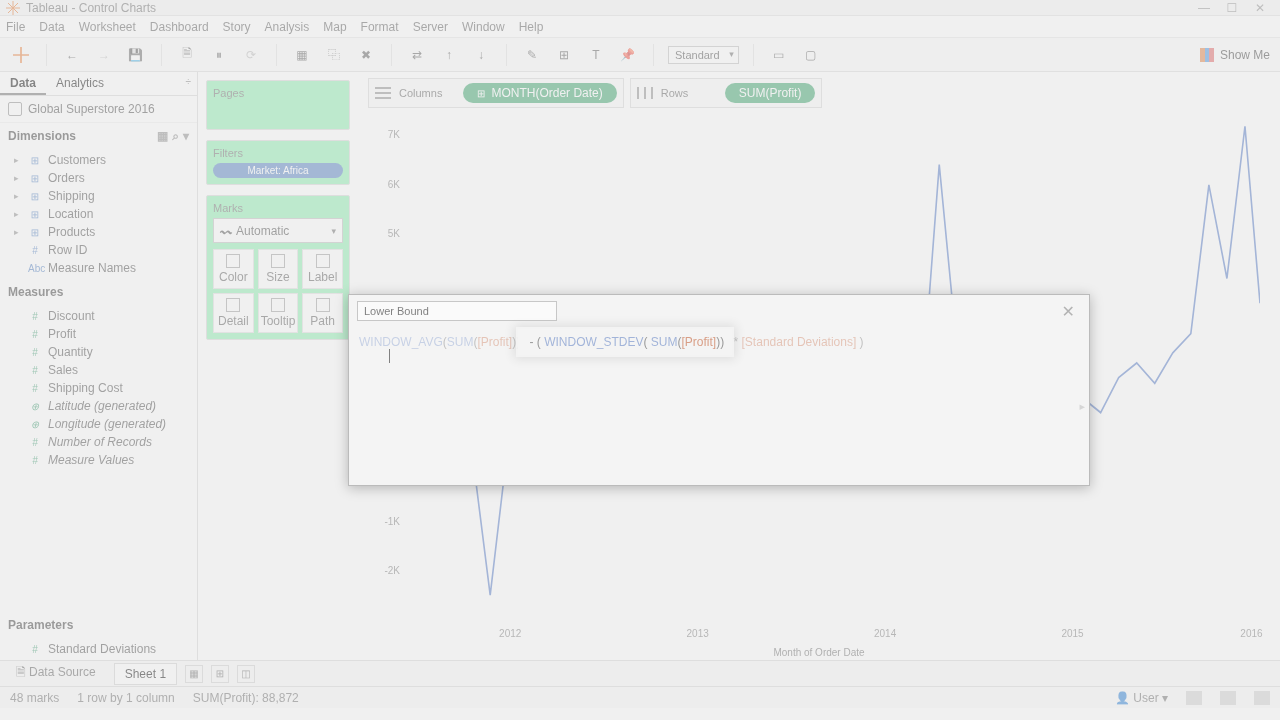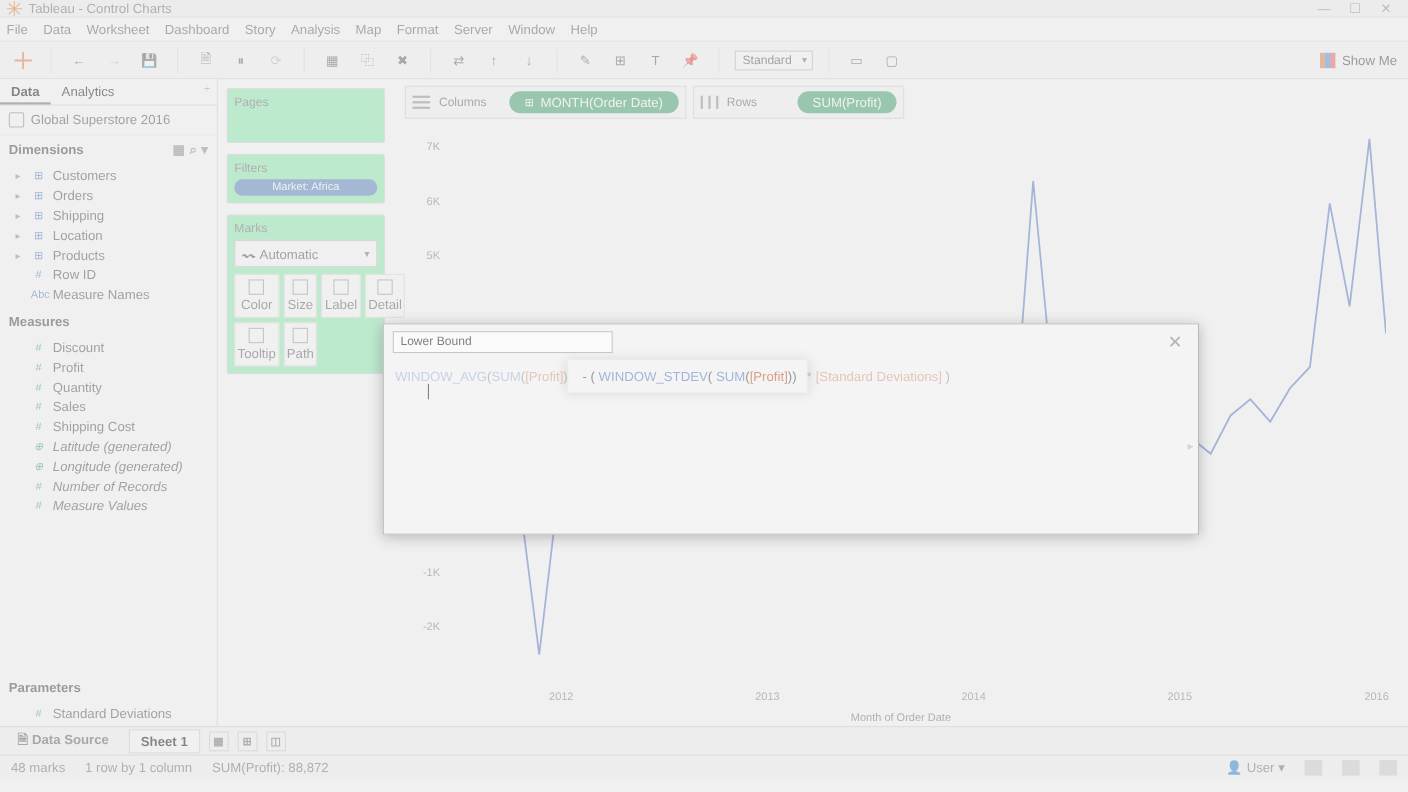--- a/index.html
+++ b/index.html
@@ -48,21 +48,21 @@
 .fld.param .fic { color:#3a9b6f; }
 
 
 .cards { width:160px; padding:8px; display:flex; flex-direction:column; gap:10px; }
 .card { border:1px solid #d5d5d5; background:#86efac; border-radius:2px; padding:6px; }
 .card-title { font-size:11px; color:#666; margin-bottom:4px; }
 .pill { border-radius:10px; padding:2px 10px; font-size:10px; color:#fff; text-align:center; }
 .pill.filter { background:#4a7bbf; }
 .marks-sel { border:1px solid #bbb; padding:3px 6px; font-size:11px; color:#444; background:#fff; margin-bottom:6px; display:flex; align-items:center; }
 .marks-sel::after { content:"▾"; margin-left:auto; font-size:9px; color:#666; }
-.marks-grid { display:grid; grid-template-columns:repeat(4,1fr); gap:4px; }
+.marks-grid { display:grid; grid-template-columns:repeat(3,1fr); gap:4px; }
 .mcell { display:flex; flex-direction:column; align-items:center; gap:2px; font-size:9px; color:#555; border:1px solid #ddd; padding:4px 2px; background:#fff; }
 .mcell .mic { width:14px; height:14px; border:1px solid #999; }
 
 
 .viz-col { flex:1; display:flex; flex-direction:column; }
 .shelves { padding:6px 10px; display:flex; flex-direction:row; gap:6px; }
 .shelf { display:flex; align-items:center; gap:8px; border:1px solid #d5d5d5; padding:4px 6px; background:#fafafa; }
 .shelf .sh-ic { width:16px; height:12px; display:flex; flex-direction:column; justify-content:space-between; }
 .shelf .sh-ic.cols div { height:2px; background:#888; }
 .shelf .sh-ic.rows { flex-direction:row; }
@@ -74,21 +74,21 @@
 .shpill .pplus { font-size:10px; }
 .chart-area { flex:1; position:relative; padding:10px 20px 34px 50px; }
 .y-ticks { position:absolute; left:10px; top:10px; bottom:40px; width:36px; }
 .y-tick { position:absolute; right:4px; font-size:10px; color:#777; transform:translateY(-50%); }
 .x-ticks { position:absolute; left:50px; right:20px; bottom:18px; height:14px; }
 .x-tick { position:absolute; font-size:10px; color:#777; transform:translateX(-50%); }
 .x-title { position:absolute; left:50%; bottom:2px; transform:translateX(-50%); font-size:10px; color:#666; }
 svg.line { position:absolute; left:50px; right:20px; top:10px; bottom:40px; width:calc(100% - 70px); height:calc(100% - 50px); }
 
 
-.sheet-tabs { height:26px; border-top:1px solid #d5d5d5; display:flex; align-items:center; padding:0 6px; gap:8px; background:#f7f7f7; font-size:11px;font-weight:bold; }
+.sheet-tabs { height:26px; border-top:1px solid #d5d5d5; display:flex; align-items:center; padding:0 6px; gap:8px; background:#f7f7f7; font-size:11px; }
 .sheet-tabs .stab { padding:3px 10px; border:1px solid #ccc; background:#fff; }
 .sheet-tabs .stab.ds { background:transparent; border:none; color:#555; }
 .sheet-tabs .stbtn { width:18px; height:18px; border:1px solid #ccc; display:flex; align-items:center; justify-content:center; font-size:10px; color:#666; }
 
 
 .status { height:22px; border-top:1px solid #d5d5d5; display:flex; align-items:center; padding:0 10px; gap:18px; font-size:10px; color:#666; background:#f7f7f7; }
 .status .ssp { flex:1; }
 .status .sbtn { width:16px; height:14px; background:#ccc; }
 
 

